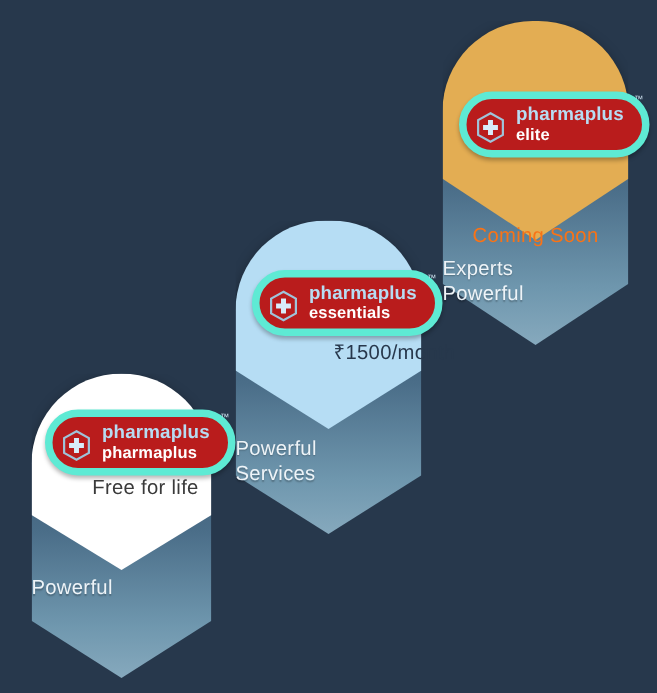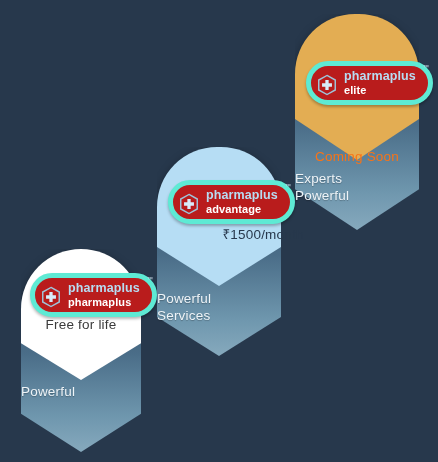--- a/index.html
+++ b/index.html
@@ -91,21 +91,21 @@
   }
 
   
   .tagline{
     position:absolute;
     left:0;width:100%;
     text-align:center;
     font-size:13.5px;
     letter-spacing:.2px;
   }
-  .tagline.dark{color:#3a3a3a;}
+  .tagline.dark{color:#3a3a3a;padding-left:16px;}
   .tagline.navy{color:#27384c;}
   .tagline.brown{color:#f97316;margin-top:44px;}
 </style>
 </head>
 <body>
 
 <div class="stage">
 
   <div class="col" style="left:295px; top:14px; width:124px; height:210px;">
 
@@ -148,21 +148,21 @@
 
     <div class="logopill" style="left:11px; top:33px;">
       <span class="hexicon">
         <svg viewBox="0 0 24 24" aria-hidden="true">
           <polygon points="12,1.6 21,6.6 21,17.4 12,22.4 3,17.4 3,6.6" fill="none" stroke="#9fc4da" stroke-width="1.6"></polygon>
           <path d="M10.2 6.6h3.6v3.6h3.6v3.6h-3.6v3.6h-3.6v-3.6H6.6v-3.6h3.6z" fill="#d8ecfa"></path>
         </svg>
       </span>
       <span class="logotext">
         <span class="brand">pharmaplus</span>
-        <span class="tier">advantage</span>
+        <span class="tier">essentials</span>
       </span>
       <span class="tm">™</span>
     </div>
 
     <div class="tagline navy" style="top:78px;padding-left:44px;">₹1500/month</div>
   </div>
 
   <div class="col" style="left:21px; top:249px; width:120px; height:204px;">
 
     <div class="backpanel" style="top:44px; height:159px;"></div>

